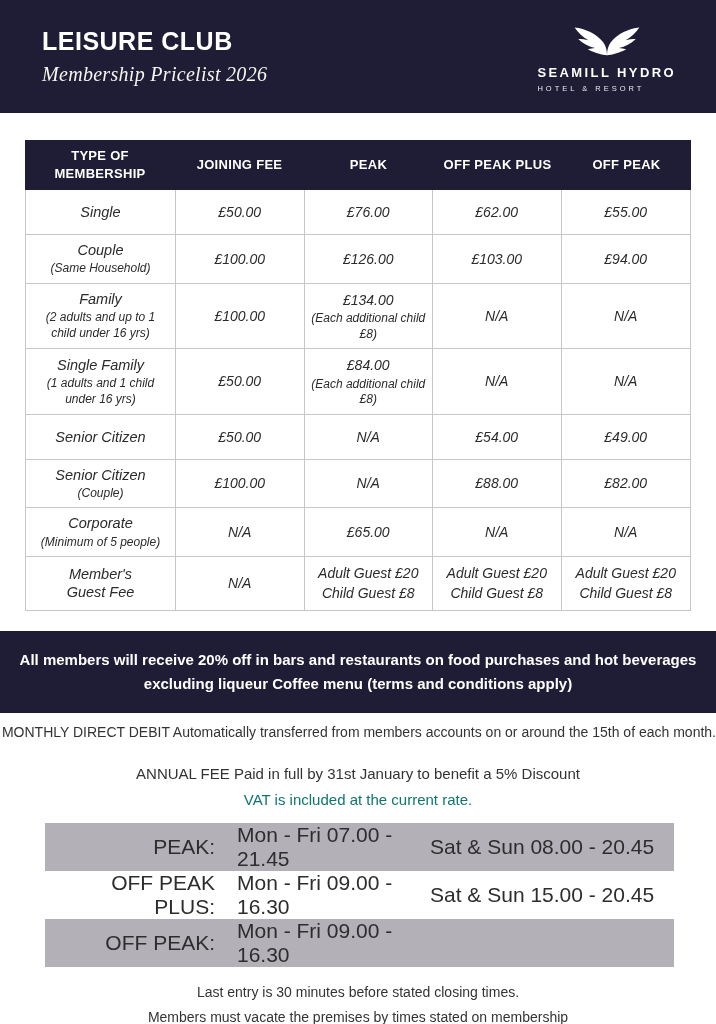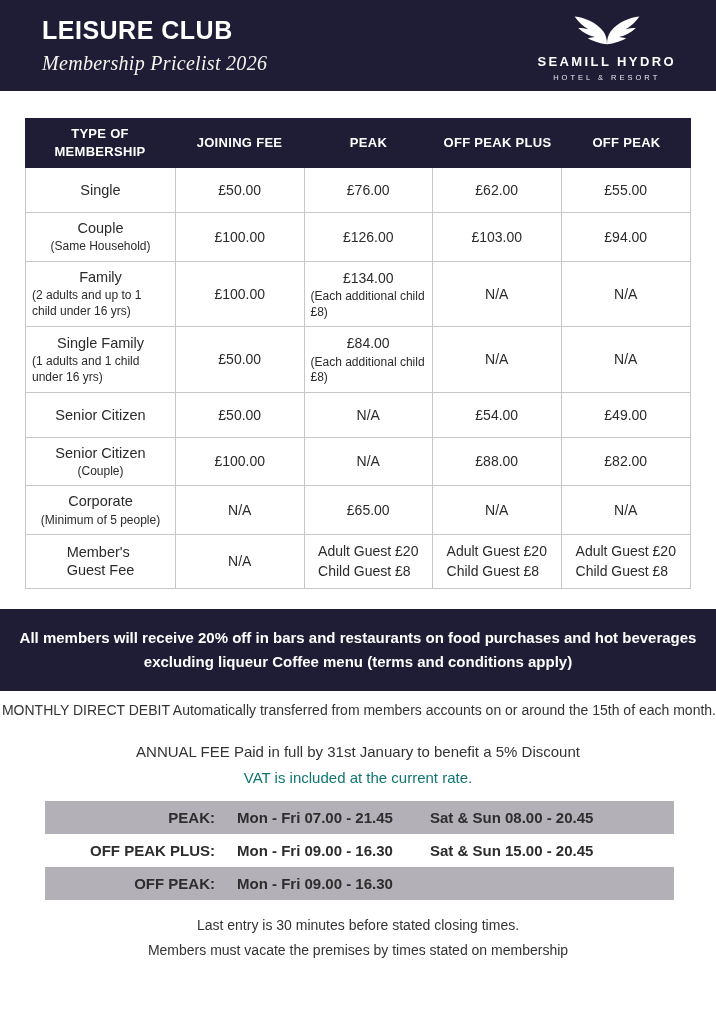--- a/index.html
+++ b/index.html
@@ -9,52 +9,52 @@
     --ink:#2b2b2b;
   }
   html,body{margin:0;padding:0;}
   body{
     width:716px;height:1024px;position:relative;overflow:hidden;
     background:#fff;color:var(--ink);
     font-family:"Liberation Sans", sans-serif;
   }
   
   .header{
-    background:var(--navy);height:91px;box-sizing:border-box;
+    background:var(--navy);height:113px;box-sizing:border-box;
     display:flex;justify-content:space-between;align-items:center;
     padding:0 40px 0 42px;
     gap:47px;
   }
   .title{color:#fff;font-size:25px;font-weight:bold;letter-spacing:.5px;}
   .subtitle{
     color:#f7f5f0;font-family:"Liberation Serif", serif;font-style:italic;
     font-size:20px;margin-top:7px;letter-spacing:.3px;
   }
-  .logo{text-align:center;margin-top:4px;margin-left:8px;}
+  .logo{text-align:left;margin-top:4px;margin-left:8px;}
   .logo svg{width:72px;height:36px;display:block;margin:0 auto;}
   .logo-wordmark{color:#fff;font-size:13px;font-weight:bold;letter-spacing:2.4px;margin-top:5px;white-space:nowrap;}
   .logo-tagline{color:#e9e8ee;font-size:7.5px;letter-spacing:3px;margin-top:4px;white-space:nowrap;}
   
   .table{margin:27px 25px 0 25px;}
   .thead{
     display:grid;grid-template-columns:150px repeat(4,1fr);
     background:var(--navy);color:#fff;
   }
   .th{
     min-height:50px;box-sizing:border-box;display:flex;align-items:center;justify-content:center;
     text-align:center;font-weight:bold;font-size:13px;line-height:1.35;
     padding:6px 4px;white-space:pre-line;letter-spacing:.3px;
   }
   .tbody{border:1px solid var(--border);border-top:none;}
   .tr{display:grid;grid-template-columns:150px repeat(4,1fr);}
   .td{
     border-right:1px solid var(--border);border-bottom:1px solid var(--border);
     box-sizing:border-box;min-height:45px;
     display:flex;flex-direction:column;justify-content:center;align-items:center;
-    padding:6px 6px;
+    text-align:center;padding:6px 6px;font-style:italic;
   }
   .td:last-child{border-right:none;}
   .tr:last-child .td{border-bottom:none;}
   .type-name{font-size:14.5px;line-height:1.25;white-space:pre-line;}
   .type-note{font-size:12px;line-height:1.3;margin-top:2px;}
   .fee-value{font-size:14px;line-height:1.45;white-space:pre-line;}
   .fee-note{font-size:12px;line-height:1.3;margin-top:1px;}
   
   .banner{
     background:var(--navy);color:#fff;font-weight:bold;font-size:15px;
@@ -62,21 +62,21 @@
     padding:17px 4px;margin-top:20px;
   }
   
   .note-dd{text-align:right;font-size:14px;margin-top:11px;color:#333;}
   .note-annual{text-align:center;font-size:15px;margin-top:25px;color:#333;}
   .note-vat{text-align:center;font-size:15px;margin-top:9px;color:#0f766e;}
   
   .hours{margin:15px 42px 0 45px;}
   .hrow{
     display:grid;grid-template-columns:170px 215px 1fr;align-items:center;
-    min-height:33px;font-size:15px;color:#2d2d2d;font-weight:bold;
+    min-height:33px;font-size:21px;color:#2d2d2d;
   }
   .hrow.shaded{background:var(--band);}
   .hlabel{text-align:right;}
   .hweekday{padding-left:22px;}
   .hours-notes{margin-top:13px;text-align:center;font-size:14px;color:#333;}
   .hours-notes div{line-height:1.8;}
 </style>
 </head>
 <body>
 

